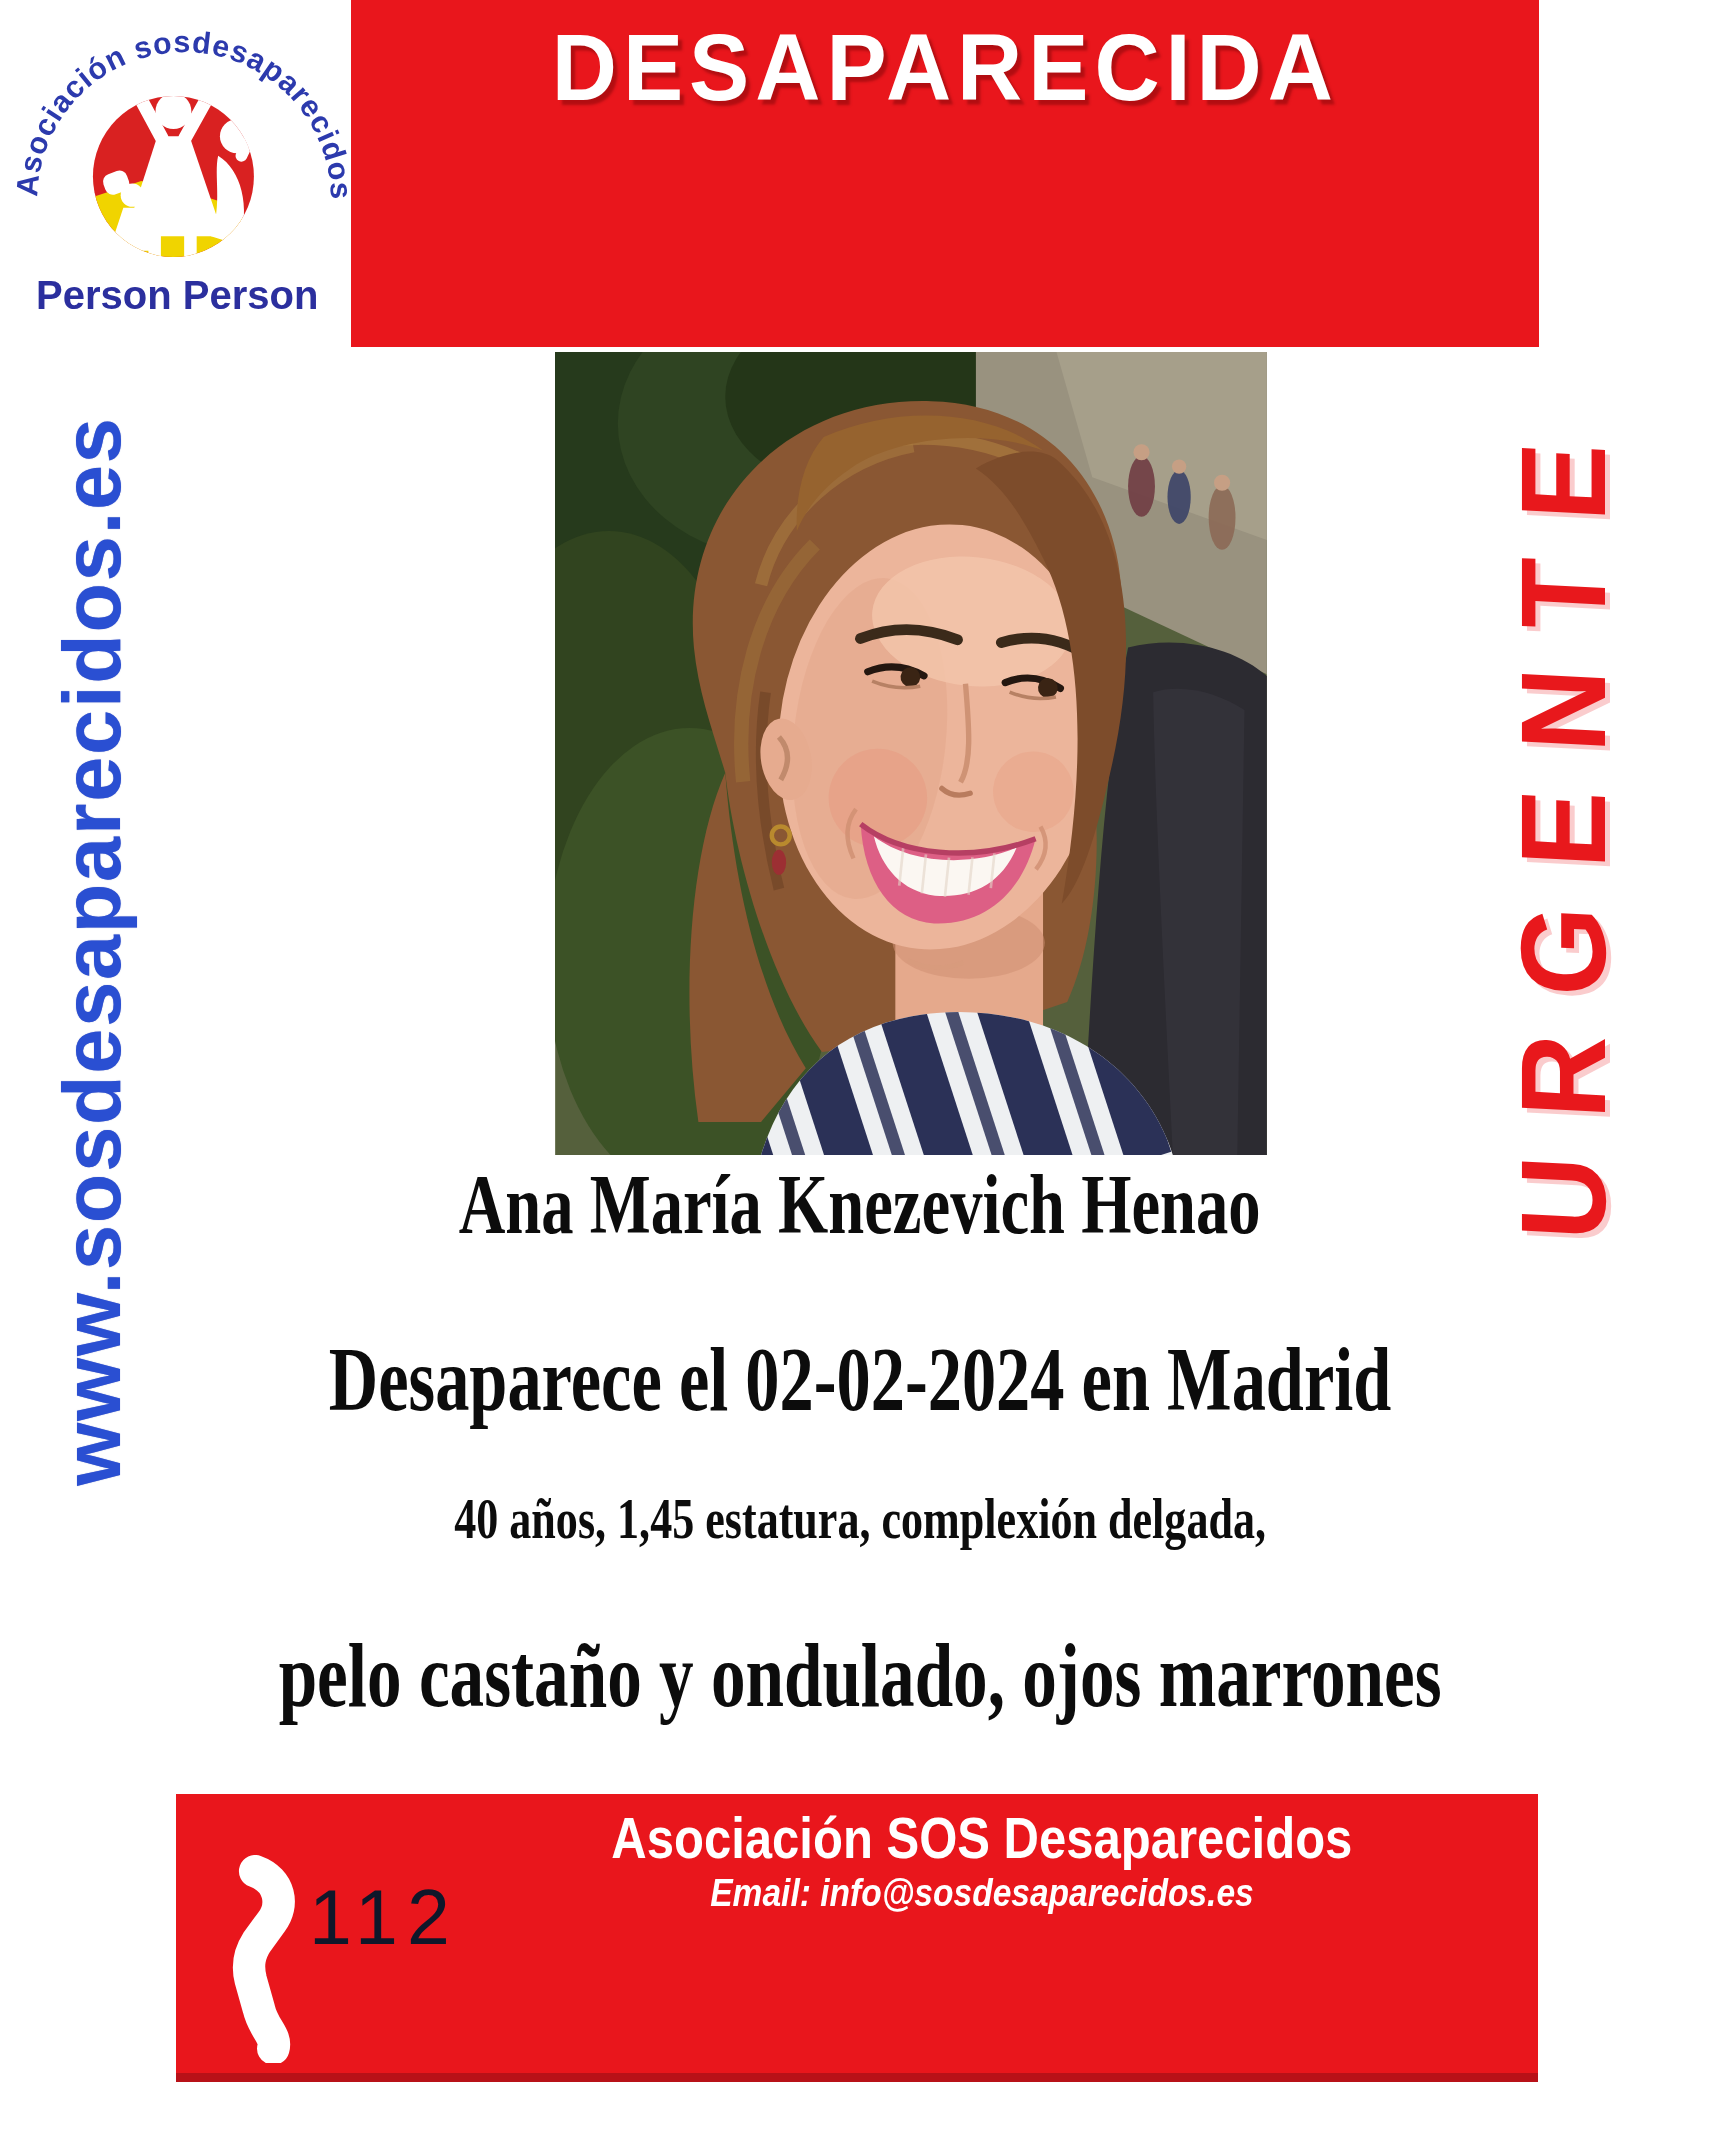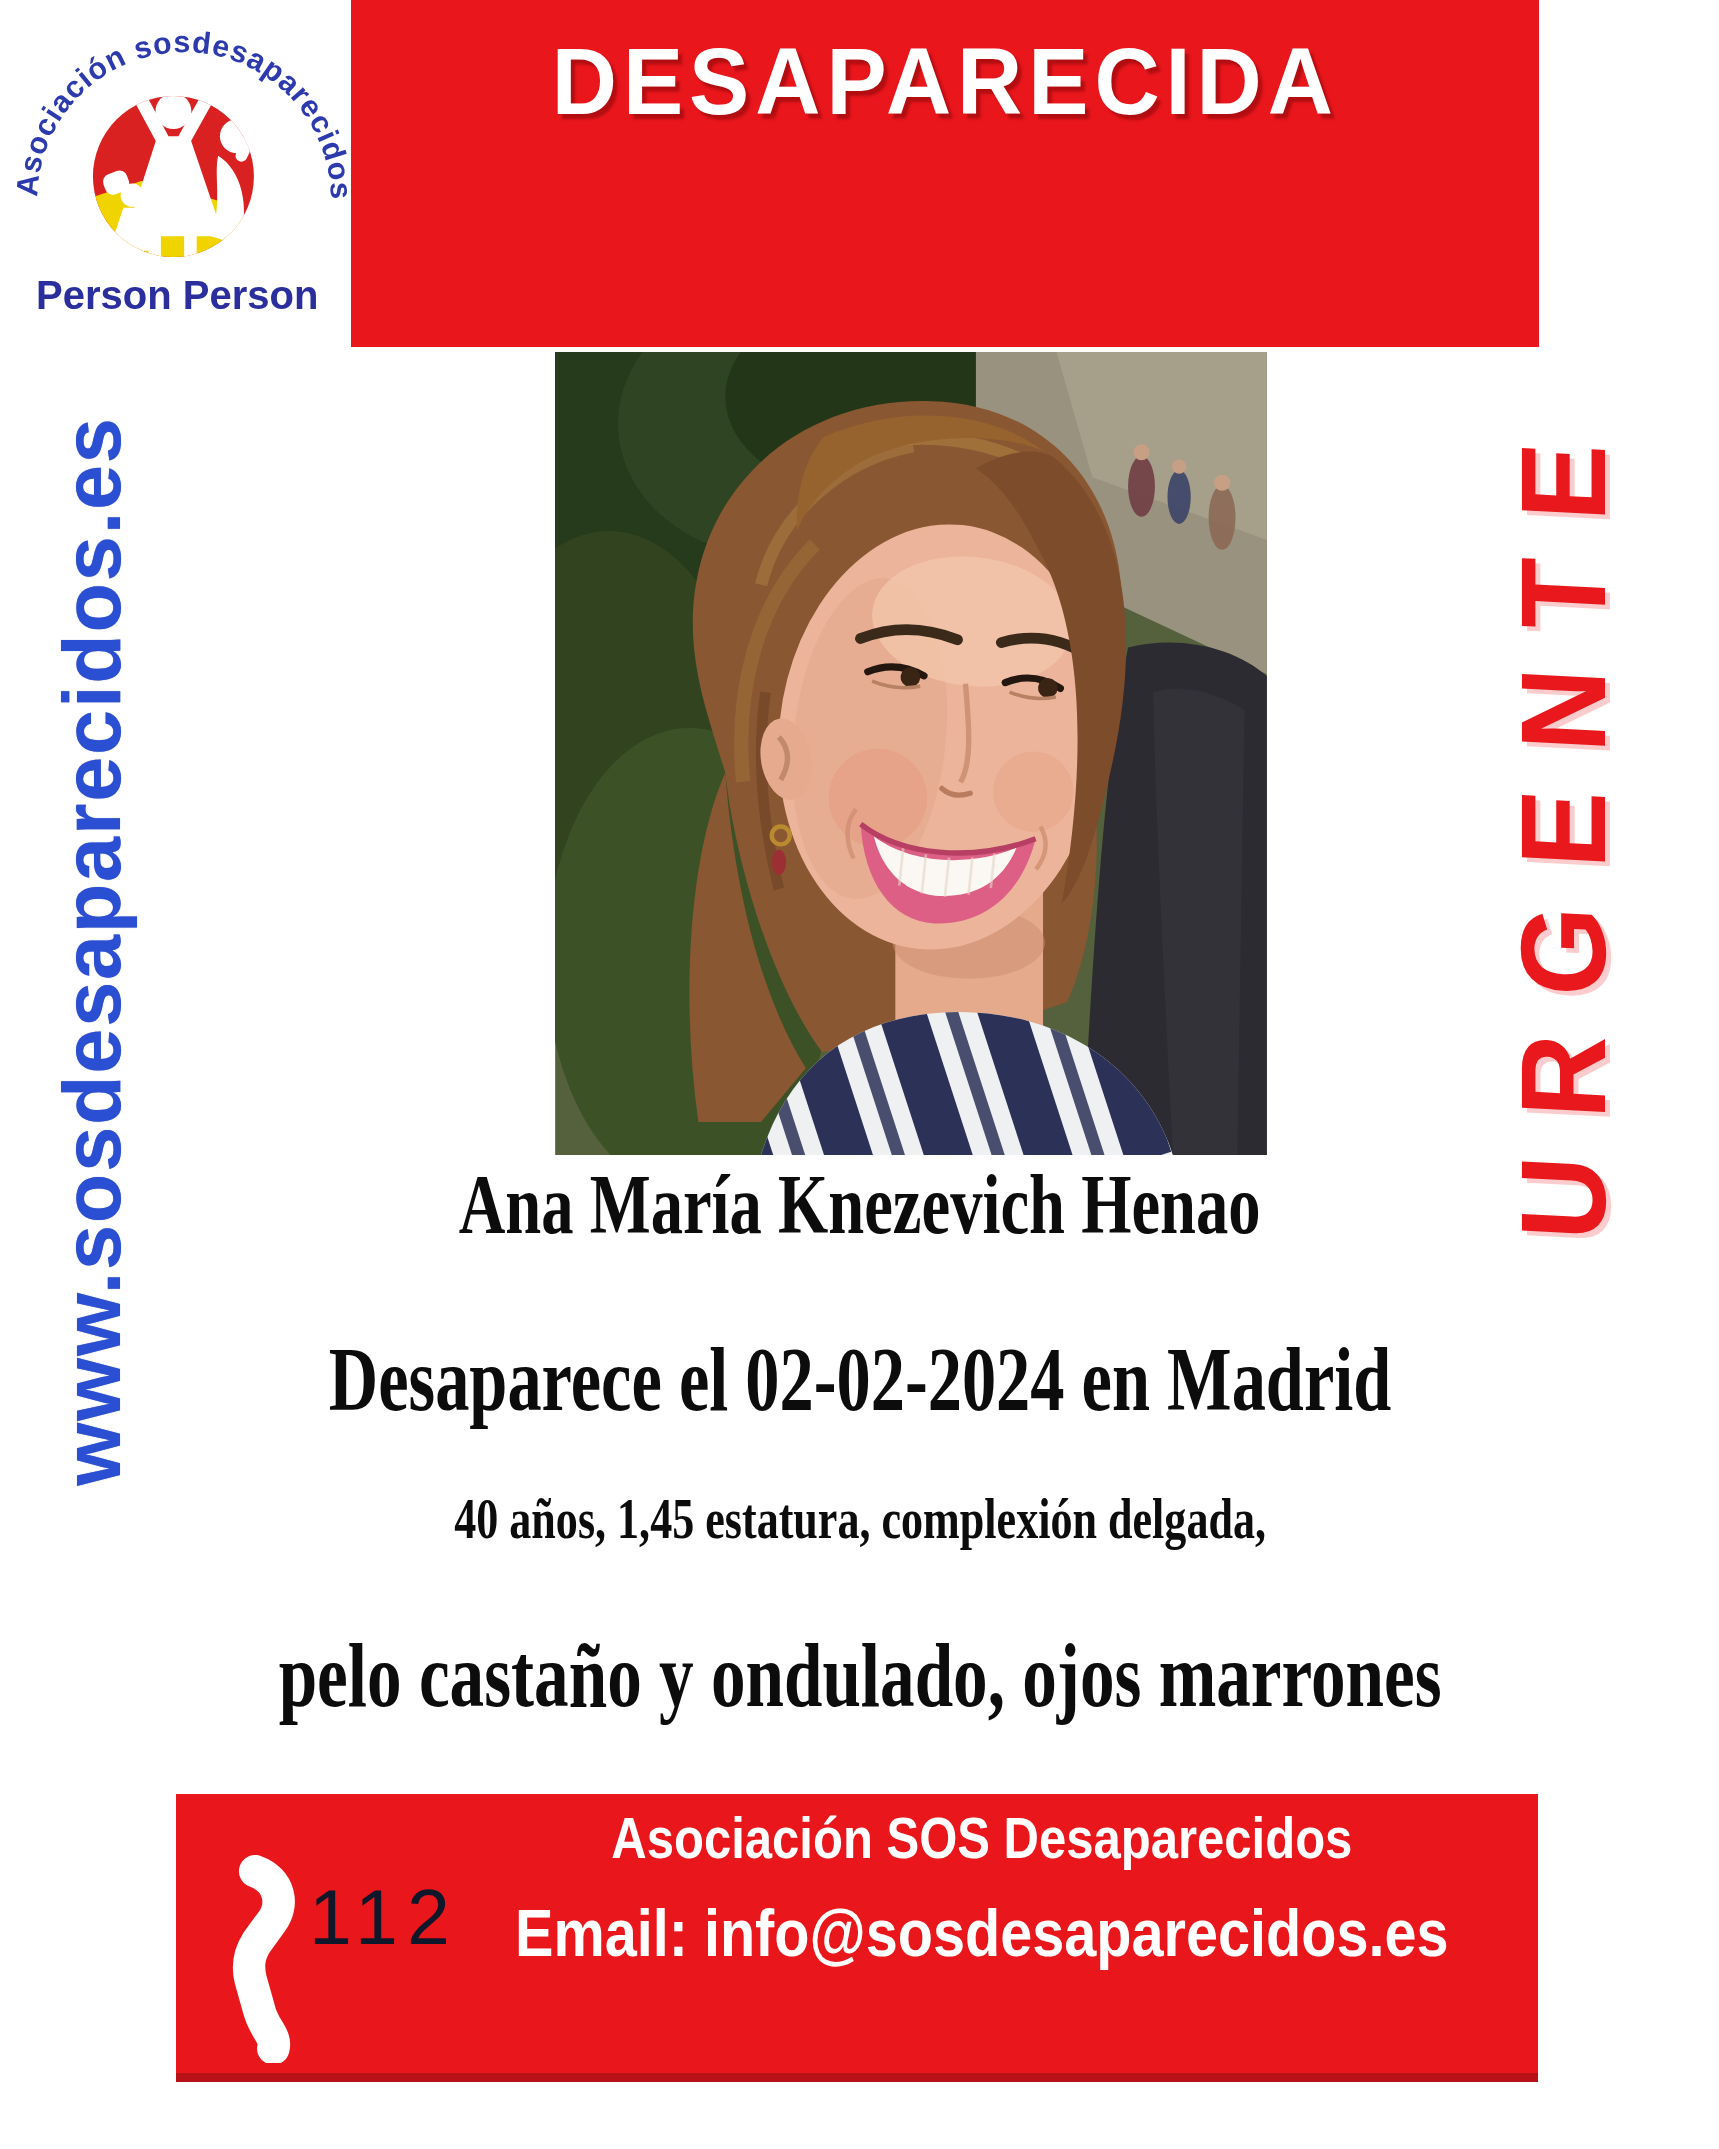--- a/index.html
+++ b/index.html
@@ -6,21 +6,21 @@
   body{
     width:1720px;height:2149px;position:relative;background:#ffffff;overflow:hidden;
     font-family:"Liberation Sans","DejaVu Sans",sans-serif;
   }
   
   .top-banner{
     position:absolute;left:351px;top:0;width:1188px;height:347px;
     background:#e9161c;text-align:center;
   }
   .banner-title{
-    padding-top:27px;font-size:95px;font-weight:800;color:#ffffff;
+    padding-top:13px;font-size:95px;font-weight:800;color:#ffffff;
     letter-spacing:6.3px;text-shadow:4.5px 5.4px 2.7px rgba(90,0,0,.38);
   }
   .banner-title .sq{display:inline-block;transform:scaleX(.95);white-space:nowrap;}
   .banner-subtitle{
     margin-top:14.3px;font-size:84px;font-weight:700;font-style:italic;color:#ffffff;
     letter-spacing:16px;text-shadow:4.5px 5.4px 2.7px rgba(90,0,0,.33);
   }
   
   .logo{position:absolute;left:7.2px;top:10.7px;width:340px;height:313px;}
   .logo svg{position:absolute;left:0;top:0;}
@@ -64,21 +64,21 @@
   }
   .footer-icon{position:absolute;left:14.3px;top:61px;width:116px;height:208px;}
   .footer-112{
     position:absolute;left:133px;top:79px;font-size:77px;font-weight:400;
     color:#0f172a;letter-spacing:9px;
   }
   .footer-text{position:absolute;left:262px;top:0;width:1088px;text-align:center;color:#ffffff;}
   .footer-text .sq{display:inline-block;transform:scaleX(.86);white-space:nowrap;}
   .footer-org{margin-top:10.7px;font-size:57px;font-weight:700;}
   .footer-phones{margin-top:29px;font-size:56px;font-weight:700;}
-  .footer-email{margin-top:23px;font-size:67px;font-weight:700;}
+  .footer-email{font-size:39px;font-weight:700;font-style:italic;}
 </style>
 </head>
 <body>
 
 <header class="top-banner">
   <div class="banner-title"><span class="sq">DESAPARECIDA</span></div>
 </header>
 
 <div class="logo">
   <svg width="340" height="313" viewBox="0 0 380 350">

